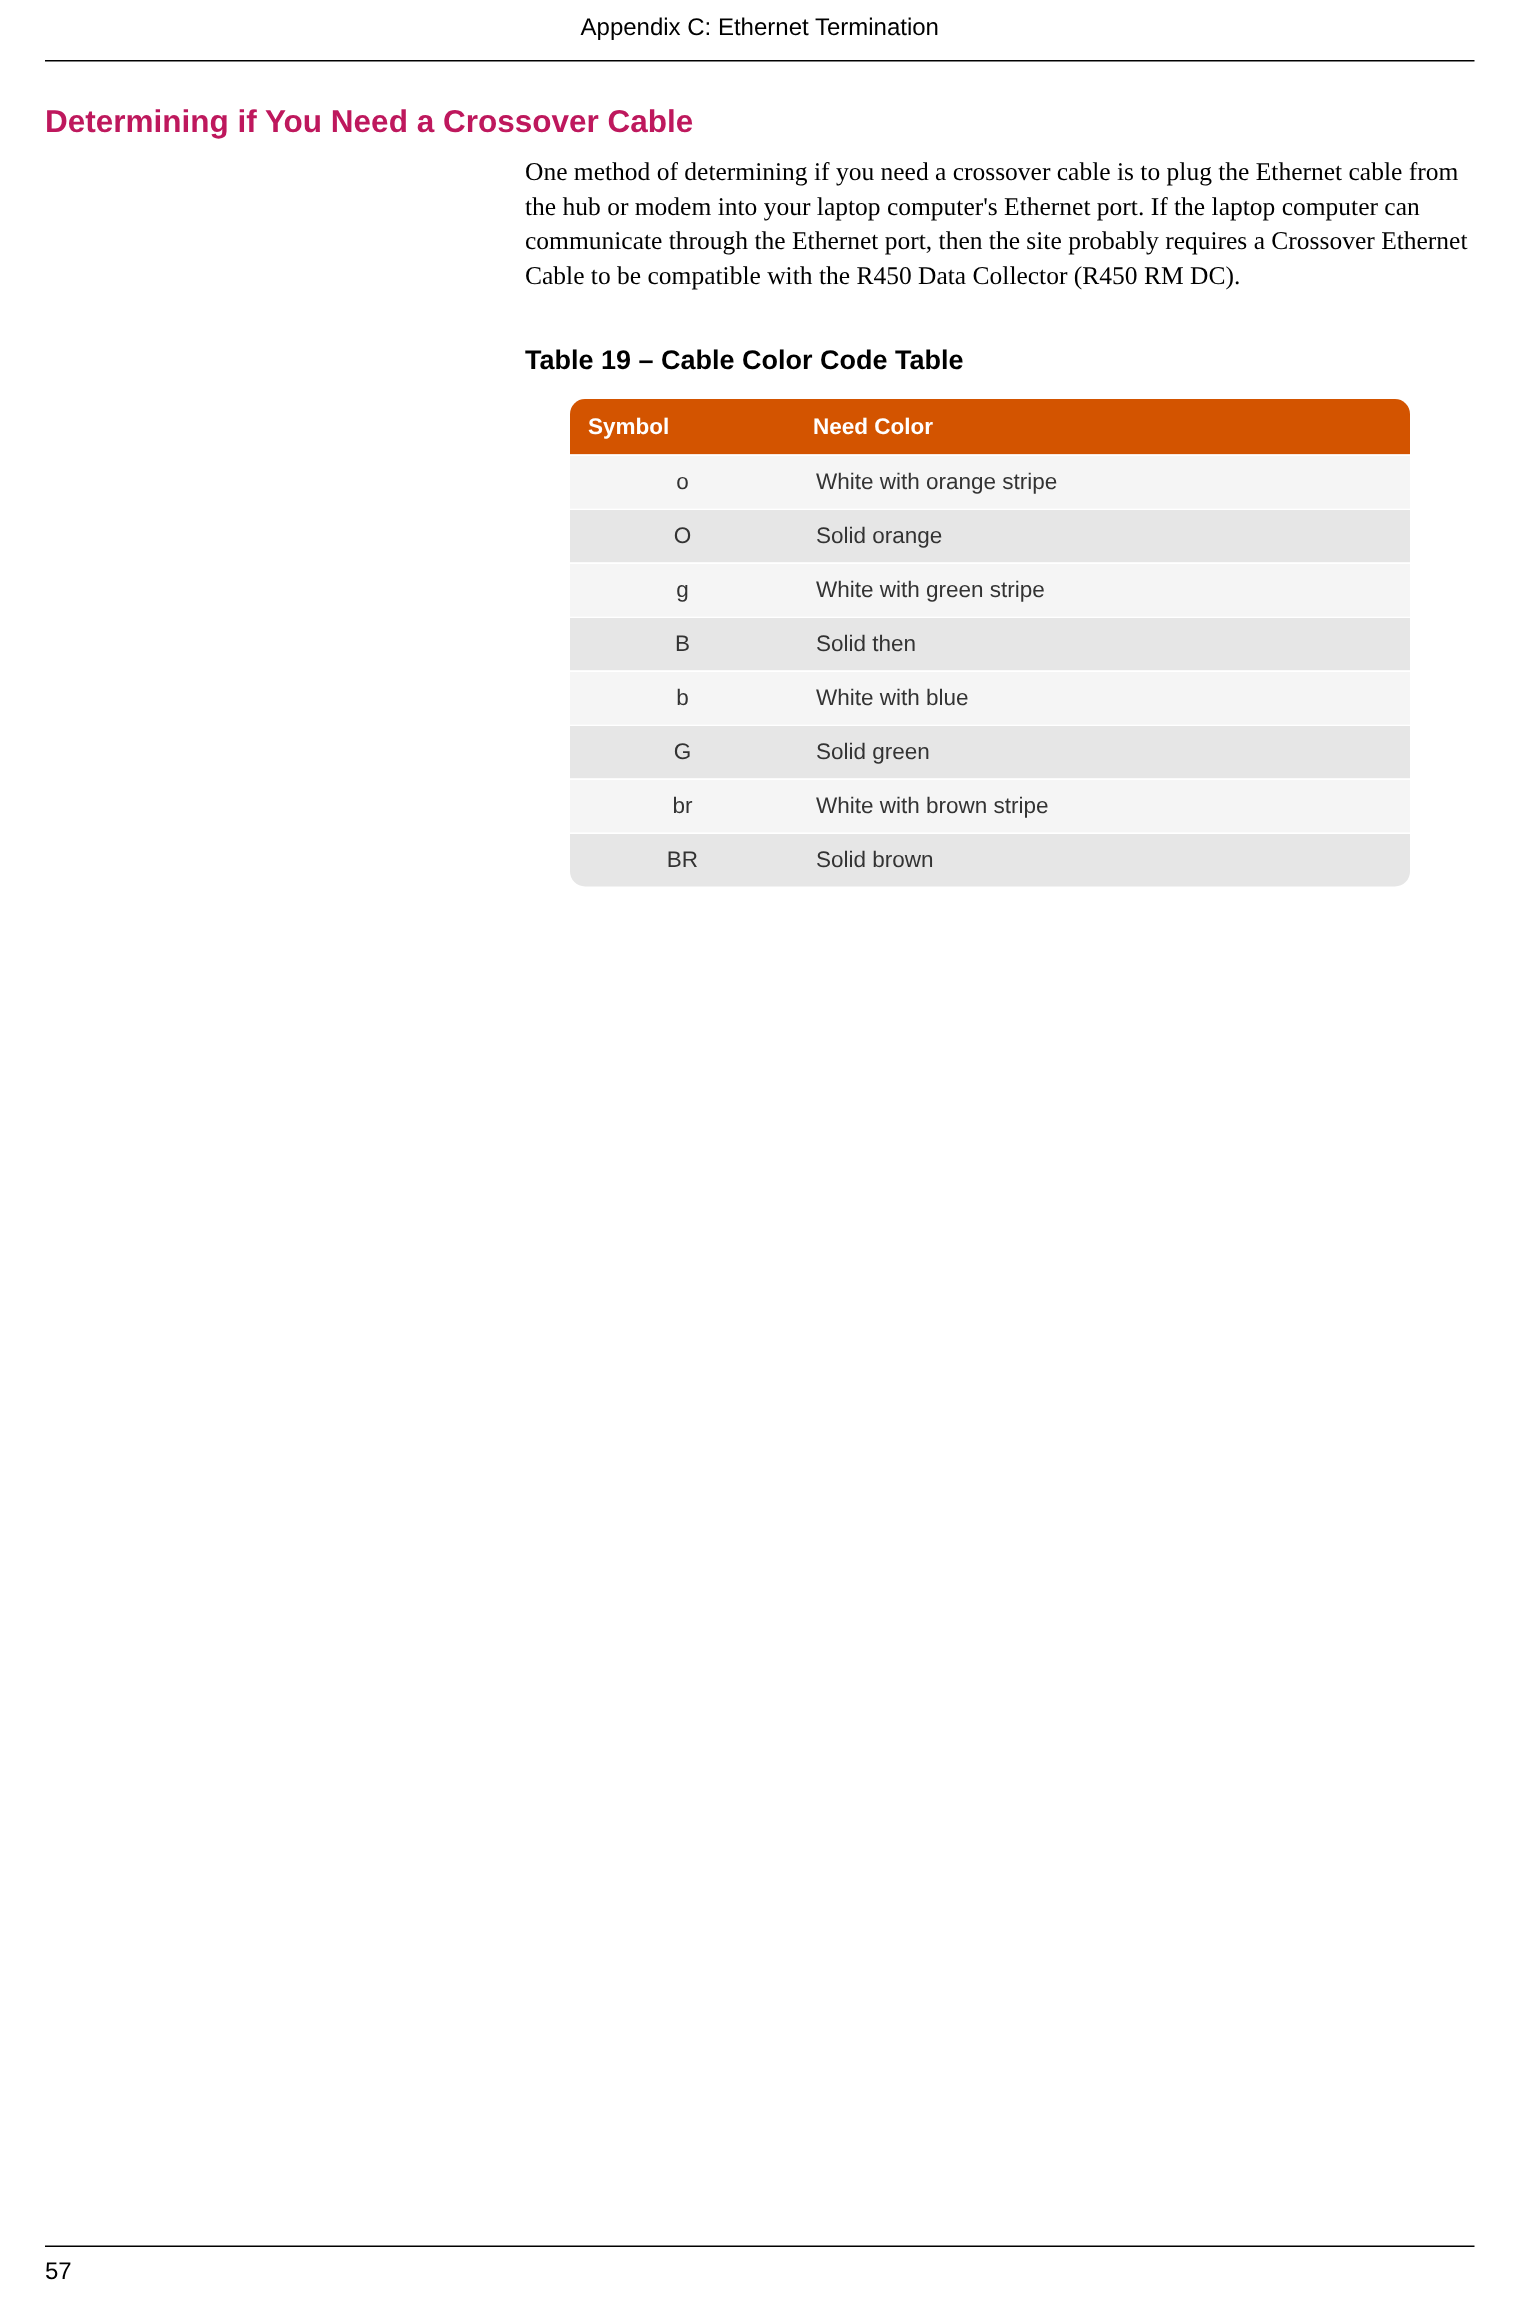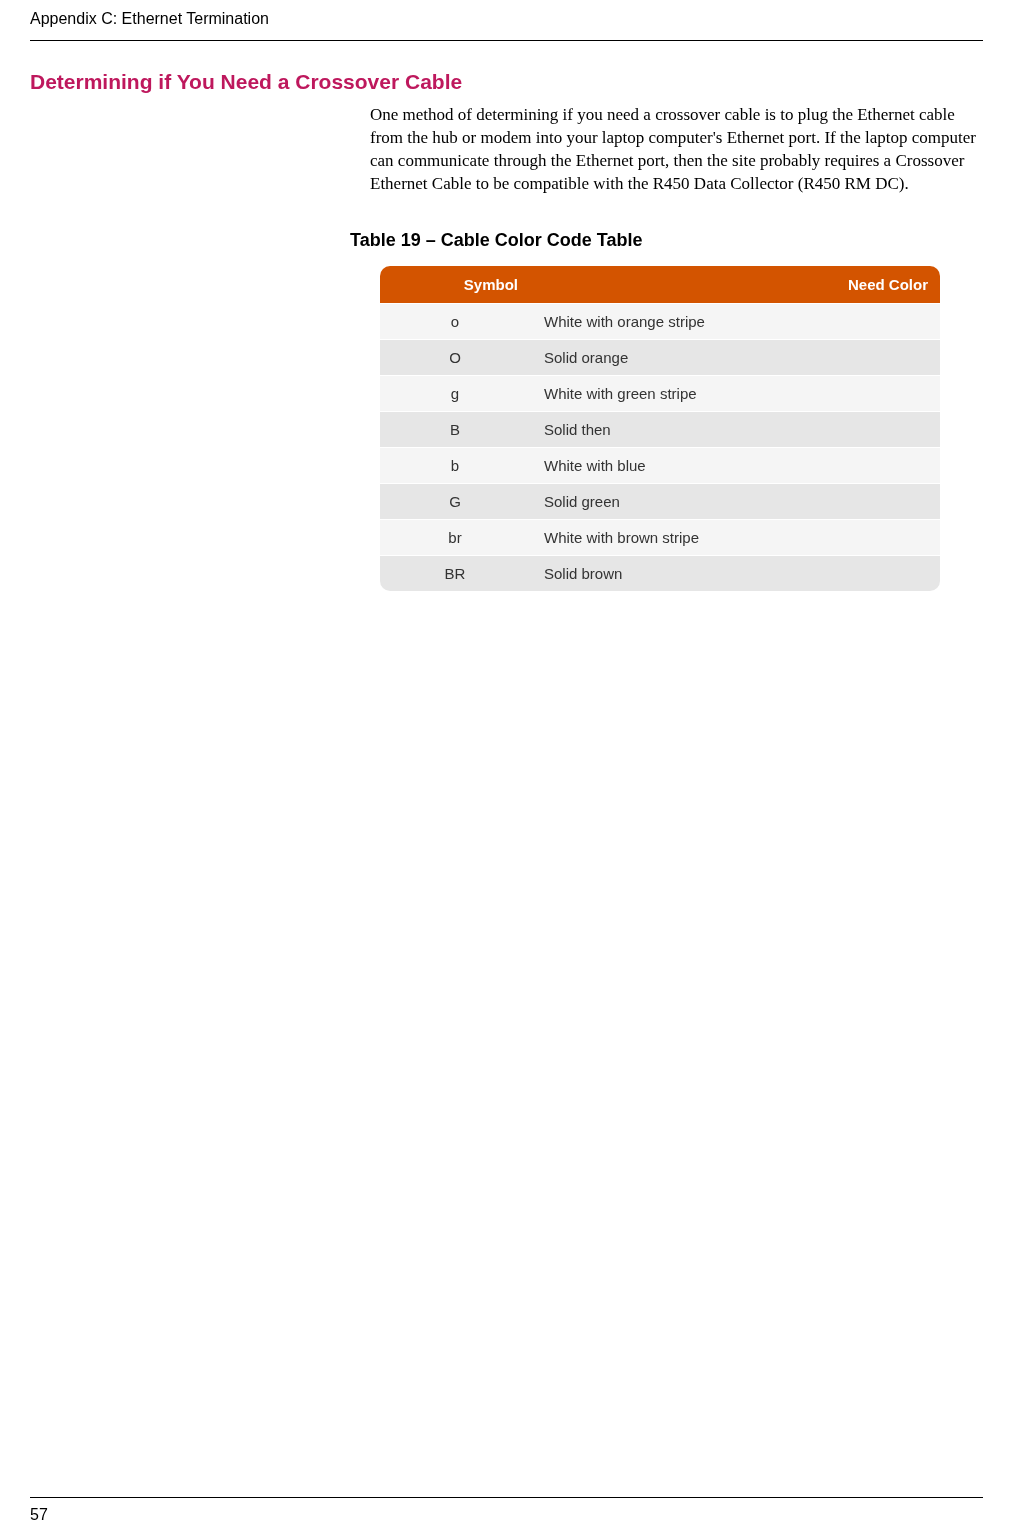--- a/index.html
+++ b/index.html
@@ -16,20 +16,21 @@
       position: relative;
     }
     .page-header {
       position: absolute;
       top: 10px;
       left: 30px;
       right: 30px;
       font-size: 16px;
       color: #000000;
       padding-bottom: 14px;
+      text-align: center;
     }
     .page-header-line {
       position: absolute;
       top: 40px;
       left: 30px;
       right: 30px;
       border-bottom: 1px solid #000000;
     }
     .section-heading {
       position: absolute;
@@ -41,21 +42,20 @@
     }
     .body-text {
       position: absolute;
       top: 104px;
       left: 350px;
       right: 30px;
       font-family: Georgia, 'Times New Roman', serif;
       font-size: 17px;
       line-height: 1.35;
       color: #000000;
-      margin-left: 20px;
     }
     .table-caption {
       position: absolute;
       top: 230px;
       left: 350px;
       right: 30px;
       text-align: left;
       font-size: 18px;
       font-weight: bold;
       color: #000000;
@@ -66,21 +66,21 @@
       left: 380px;
       width: 560px;
       border-collapse: separate;
       border-spacing: 0;
       font-size: 15px;
     }
     .color-table thead th {
       background: #d35400;
       color: #ffffff;
       font-weight: bold;
-      text-align: right;
+      text-align: left;
       padding: 10px 12px;
       border: none;
     }
     .color-table thead th:first-child {
       border-top-left-radius: 10px;
       width: 150px;
     }
     .color-table thead th:last-child {
       border-top-right-radius: 10px;
     }

